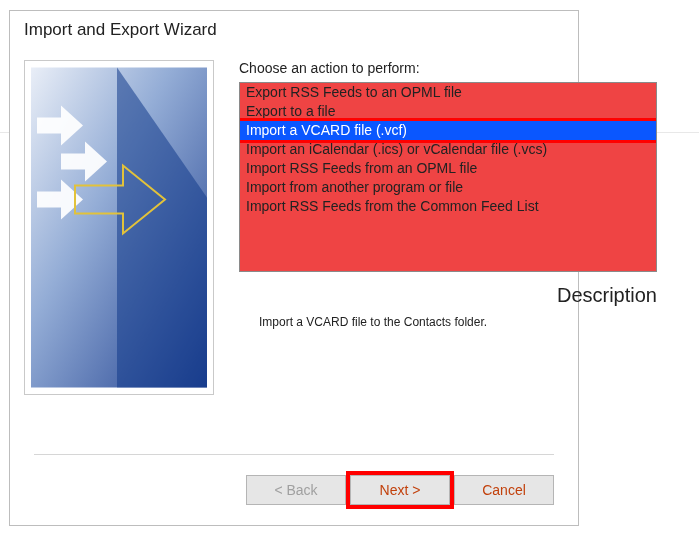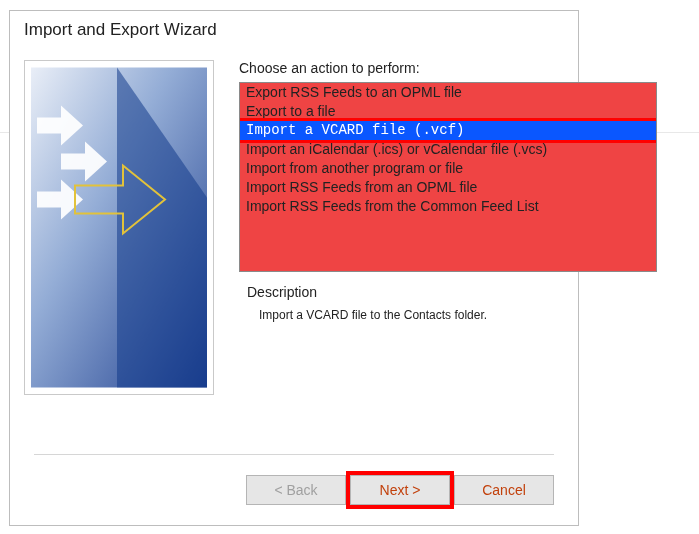--- a/index.html
+++ b/index.html
@@ -66,36 +66,36 @@
     padding: 0 6px;
     font-size: 14px;
     line-height: 19px;
     white-space: nowrap;
     cursor: default;
   }
   .listitem.selected {
     background: #0a57ff;
     color: #fff;
     position: relative;
-    font-family: Liberation Mono, monospace;
   }
   .listitem.selected::after {
     content: "";
     position: absolute;
     left: -3px; right: -3px; top: -3px; bottom: -3px;
     border: 3px solid #ff0000;
     pointer-events: none;
   }
   .desc-block {
     margin-top: 12px;
     width: 418px;
   }
   .desc-label {
-    font-size: 14px;
+    font-size: 20px;
     padding-left: 8px;
+    text-align: right;
   }
   .desc-text {
     font-size: 12px;
     padding: 8px 0 0 20px;
   }
   .separator {
     position: absolute;
     left: 24px;
     right: 24px;
     bottom: 70px;
@@ -172,22 +172,22 @@
     </div>
 
     <div class="right">
       <div class="prompt">Choose an action to perform:</div>
 
       <div class="listbox">
         <div class="listitem">Export RSS Feeds to an OPML file</div>
         <div class="listitem">Export to a file</div>
         <div class="listitem selected">Import a VCARD file (.vcf)</div>
         <div class="listitem">Import an iCalendar (.ics) or vCalendar file (.vcs)</div>
+        <div class="listitem">Import RSS Feeds from an OPML file</div>
         <div class="listitem">Import from another program or file</div>
-        <div class="listitem">Import RSS Feeds from an OPML file</div>
         <div class="listitem">Import RSS Feeds from the Common Feed List</div>
       </div>
 
       <div class="desc-block">
         <div class="desc-label">Description</div>
         <div class="desc-text">Import a VCARD file to the Contacts folder.</div>
       </div>
     </div>
 
   </div>

